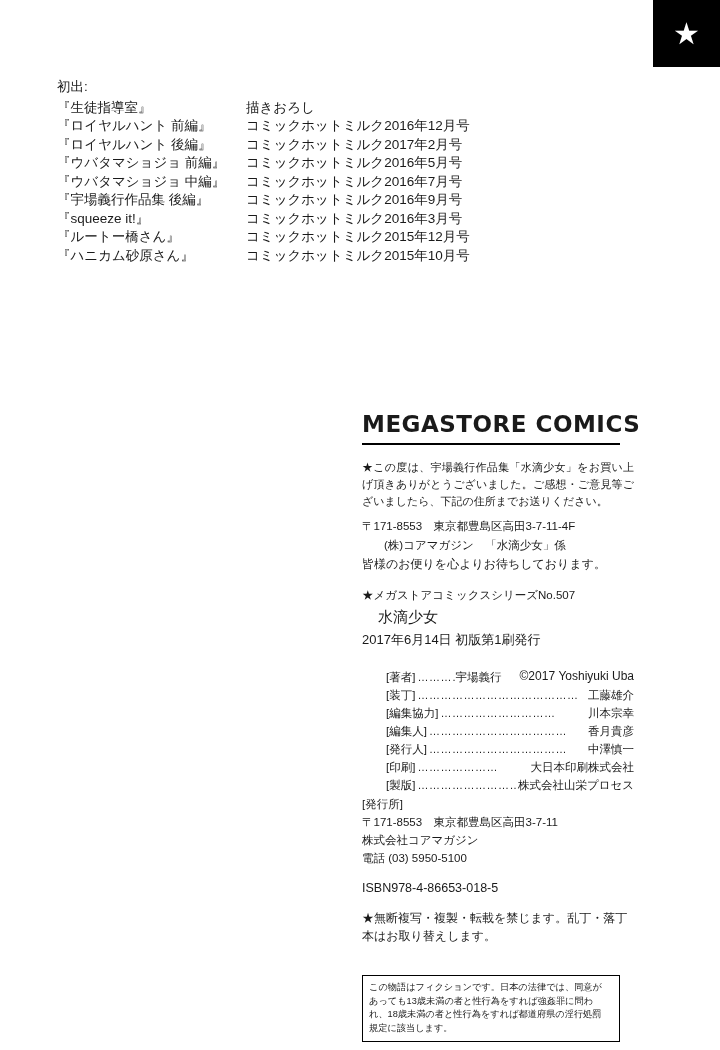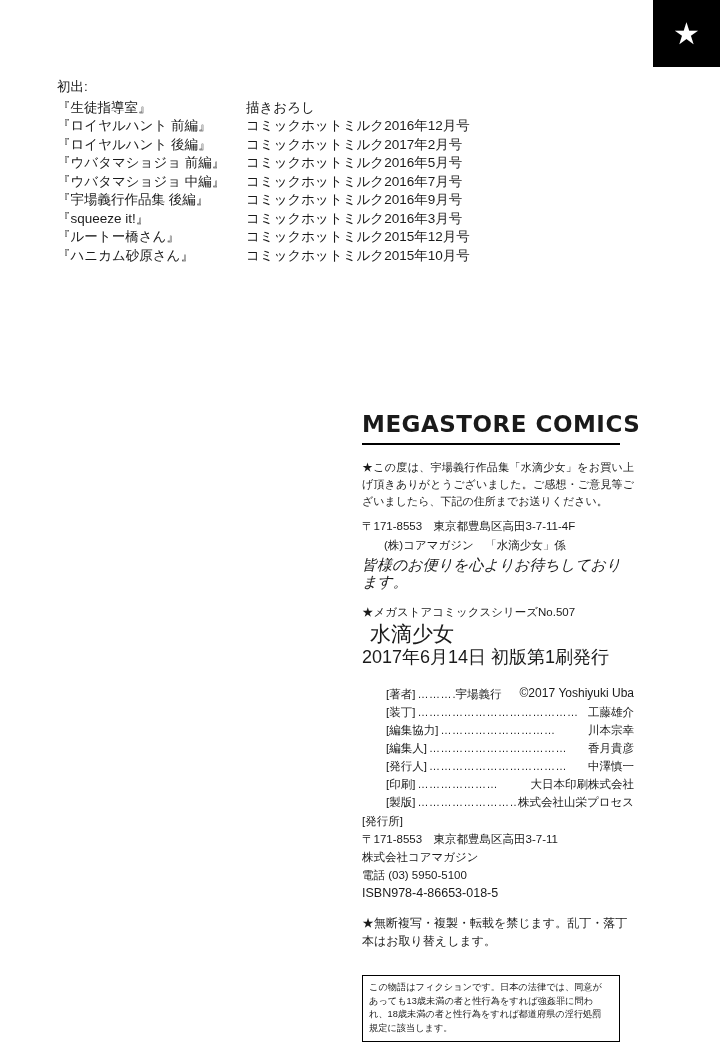--- a/index.html
+++ b/index.html
@@ -93,37 +93,36 @@
   .addr {
     font-size: 11.5px;
     line-height: 17px;
     margin-bottom: 2px;
   }
   .addr .indent {
     display: inline-block;
     width: 22px;
   }
   .addr-note {
-    font-size: 15px;
+    font-size: 12px;
     line-height: 17px;
     margin-bottom: 14px;
-    font-style: italic;
   }
   .series-line {
     font-size: 11.5px;
     line-height: 16px;
     margin-bottom: 2px;
   }
   .book-title {
-    font-size: 21px;
+    font-size: 15px;
     line-height: 24px;
-    margin: 1px 0 2px 8px;
+    margin: 1px 0 2px 16px;
   }
   .pubdate {
-    font-size: 18px;
+    font-size: 13px;
     line-height: 18px;
     margin-bottom: 18px;
   }
 
   
   .staff {
     margin-top: 16px;
     font-size: 11.5px;
     line-height: 18px;
   }
@@ -155,21 +154,21 @@
     margin-left: 18px;
   }
   .pub-block {
     font-size: 11.5px;
     line-height: 18px;
     margin-top: 1px;
   }
   .isbn {
     font-size: 12.5px;
     line-height: 18px;
-    margin-top: 0;
+    margin-top: 12px;
     margin-bottom: 12px;
   }
   .warn {
     font-size: 12px;
     line-height: 18px;
   }
 
   
   .legal-box {
     position: absolute;

